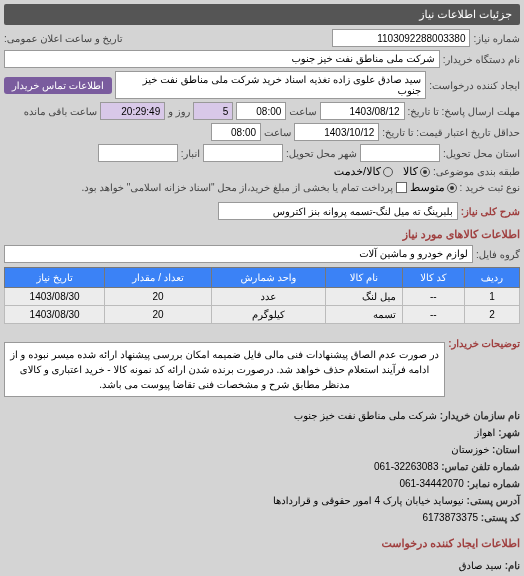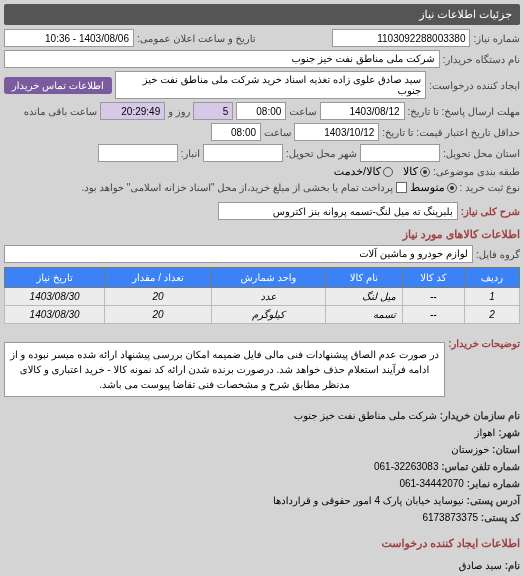--- a/index.html
+++ b/index.html
@@ -112,21 +112,20 @@
   color: #fff;
   padding: 4px;
   border: 1px solid #777;
   font-weight: normal;
 }
 table.data-table td {
   background: #ececec;
   padding: 3px;
   border: 1px solid #bbb;
   text-align: center;
-  font-style: italic;
 }
 table.data-table td.right { text-align: right; padding-right: 6px; }
 .desc-box {
   background: #fff;
   border: 1px solid #999;
   padding: 4px;
   font-size: 10px;
   line-height: 1.5;
   margin-top: 4px;
   text-align: center;
@@ -143,21 +142,20 @@
 <body>
 
 <div class="page">
   <div class="header-bar">جزئیات اطلاعات نیاز</div>
 
   <div class="row">
     <span class="label">شماره نیاز:</span>
     <span class="input-box" style="width:138px">1103092288003380</span>
     <span class="flex-spacer"></span>
     <span class="label">تاریخ و ساعت اعلان عمومی:</span>
-    <span class="input-box" style="width:130px">1403/08/06 - 10:36</span>
   </div>
 
   <div class="row">
     <span class="label">نام دستگاه خریدار:</span>
     <span class="long-input">شرکت ملی مناطق نفت خیز جنوب</span>
   </div>
 
   <div class="row">
     <span class="label">ایجاد کننده درخواست:</span>
     <span class="long-input">سید صادق علوی زاده  تغذیه اسناد خرید  شرکت ملی مناطق نفت خیز جنوب</span>

